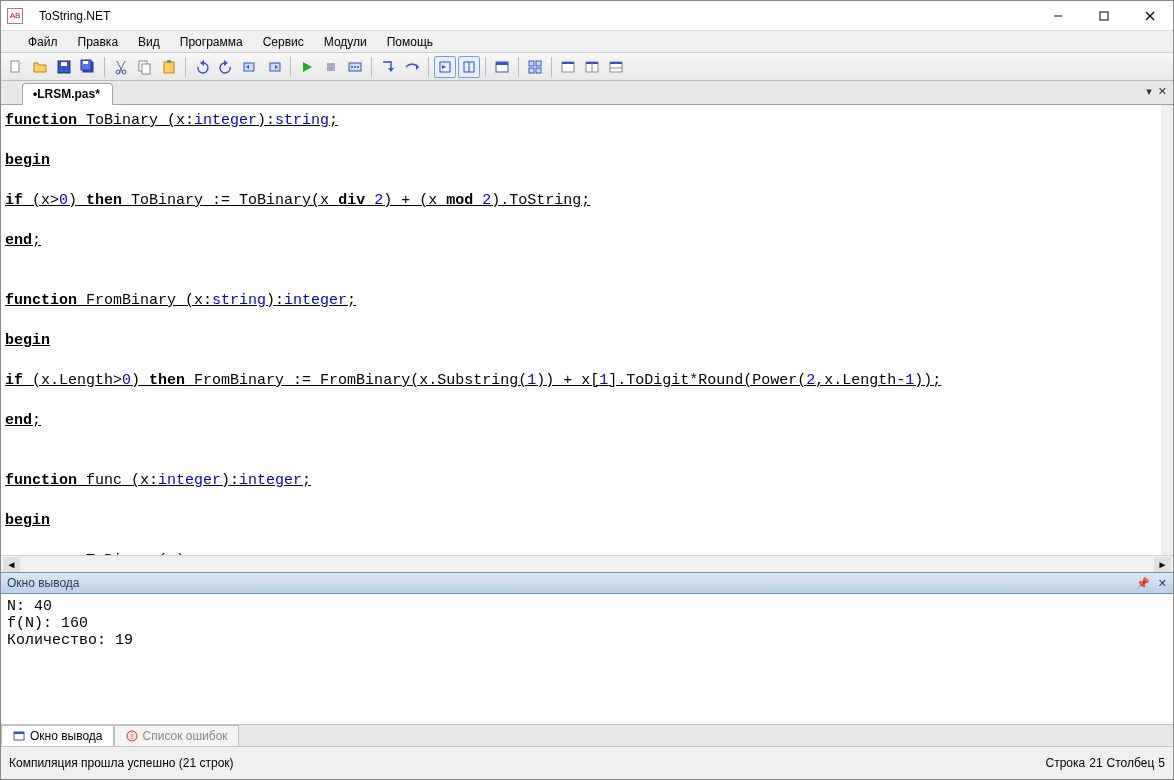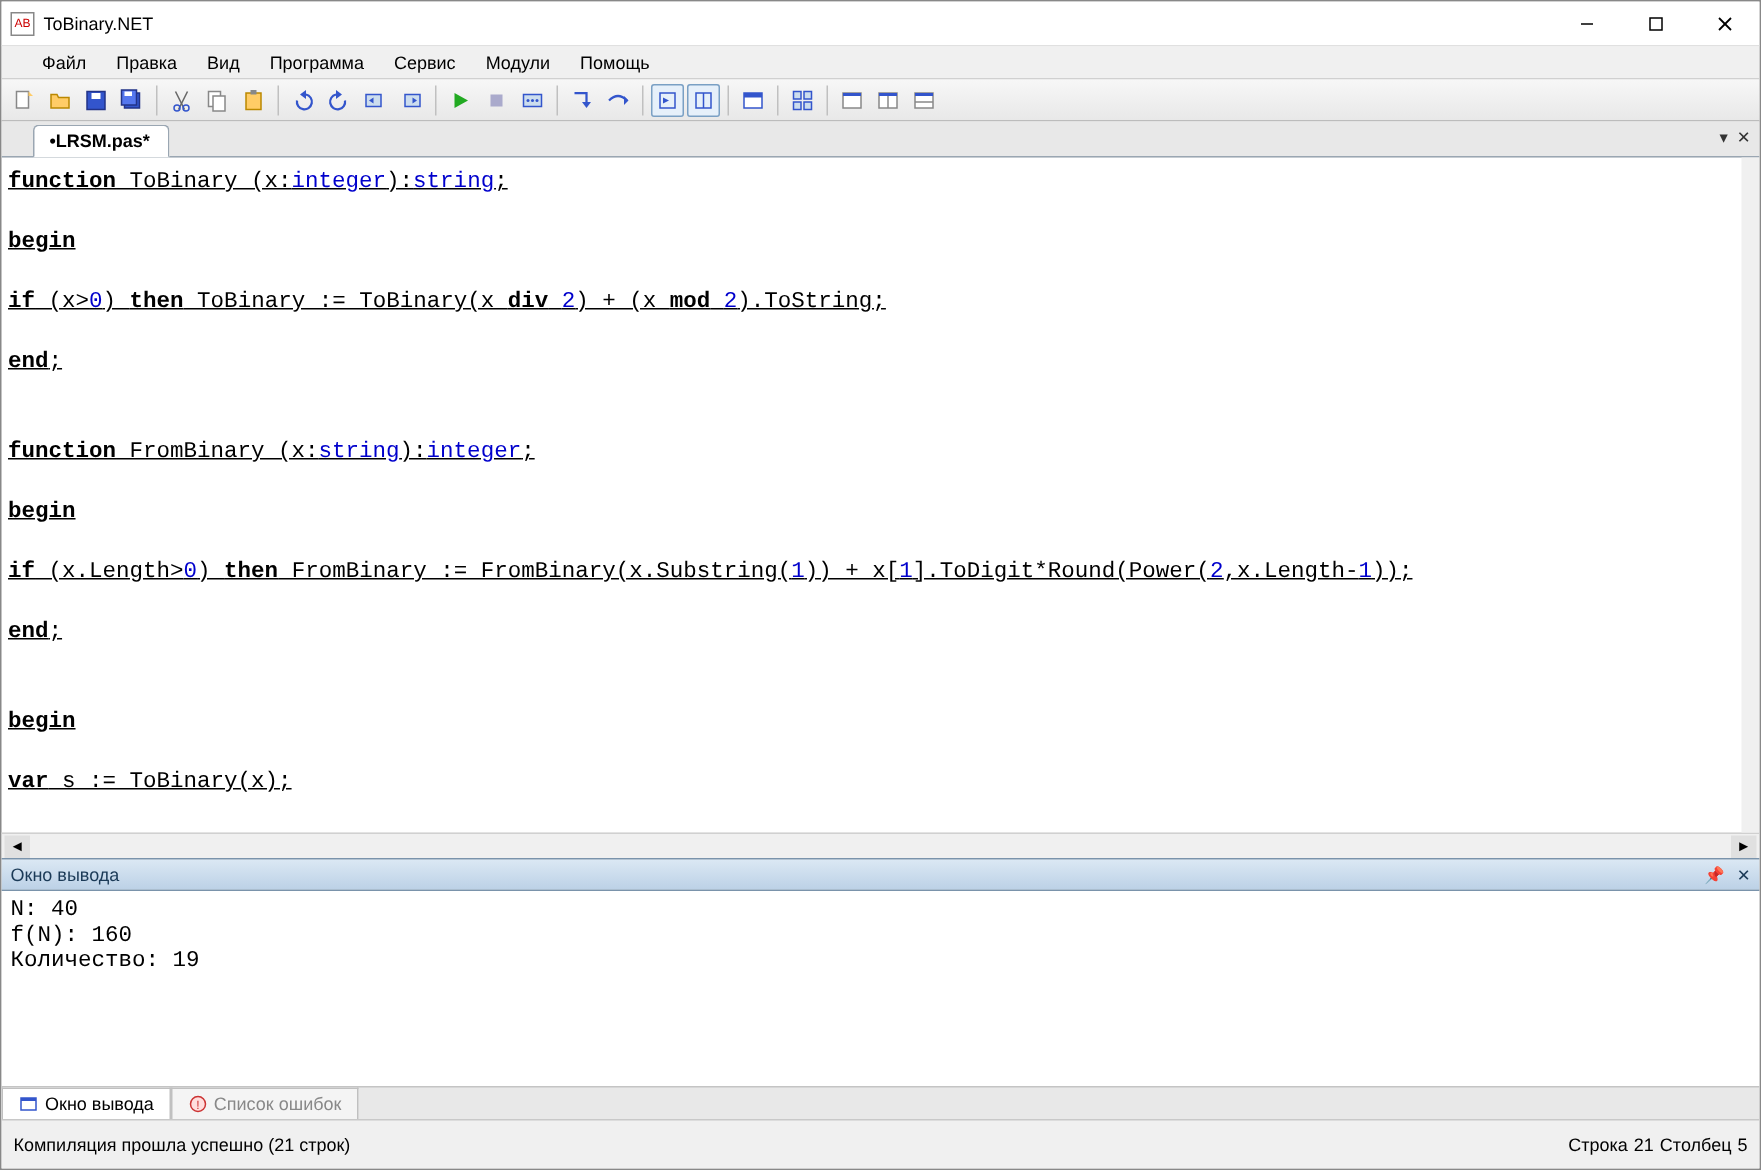--- a/index.html
+++ b/index.html
@@ -19,21 +19,21 @@
 .titlebar {
   height: 30px;
   background: #fff;
   display: flex;
   align-items: center;
   padding: 0 0 0 6px;
   border-bottom: 1px solid #e0e0e0;
 }
 .titlebar .app-icon {
   width: 16px; height: 16px;
-  margin-right: 6px;
+  margin-right: 16px;
   display:inline-flex;align-items:center;justify-content:center;
   border:1px solid #888; font-size:8px; color:#c00;
   background:#fff;
 }
 .titlebar .title { flex:1; font-size:12px; color:#000; }
 .win-btns { display:flex; }
 .win-btn {
   width:46px; height:30px;
   display:flex; align-items:center; justify-content:center;
   font-size:12px; color:#000;
@@ -172,21 +172,21 @@
   font-size:12px;
   justify-content:space-between;
 }
 .statusbar .right { display:flex; gap:4px; }
 </style>
 </head>
 <body>
 
 <div class="titlebar">
   <div class="app-icon">AB</div>
-  <div class="title">ToBinary.NET</div>
+  <div class="title">ToString.NET</div>
   <div class="win-btns">
     <div class="win-btn">
       <svg width="10" height="10">
           <line x1="1" y1="5" x2="9" y2="5" stroke="#000" stroke-width="1"></line>
         </svg>
     </div>
     <div class="win-btn">
       <svg width="10" height="10">
           <rect x="1" y="1" width="8" height="8" fill="none" stroke="#000" stroke-width="1"></rect>
         </svg>
@@ -377,20 +377,21 @@
   <div class="editor" id="editor"><span class="line"><span class="kw">function</span><span> ToBinary (x:</span><span class="ty">integer</span><span>):</span><span class="ty">string</span><span>;</span></span>
 <span class="line"><span class="kw">begin</span></span>
 <span class="line"><span class="kw">if</span><span> (x&gt;</span><span class="num">0</span><span>) </span><span class="kw">then</span><span> ToBinary := ToBinary(x </span><span class="kw">div</span><span> </span><span class="num">2</span><span>) + (x </span><span class="kw">mod</span><span> </span><span class="num">2</span><span>).ToString;</span></span>
 <span class="line"><span class="kw">end</span><span>;</span></span>
 <span class="line"><span></span></span>
 <span class="line"><span class="kw">function</span><span> FromBinary (x:</span><span class="ty">string</span><span>):</span><span class="ty">integer</span><span>;</span></span>
 <span class="line"><span class="kw">begin</span></span>
 <span class="line"><span class="kw">if</span><span> (x.Length&gt;</span><span class="num">0</span><span>) </span><span class="kw">then</span><span> FromBinary := FromBinary(x.Substring(</span><span class="num">1</span><span>)) + x[</span><span class="num">1</span><span>].ToDigit*Round(Power(</span><span class="num">2</span><span>,x.Length-</span><span class="num">1</span><span>));</span></span>
 <span class="line"><span class="kw">end</span><span>;</span></span>
 <span class="line"><span></span></span>
+<span class="line"><span class="kw">function</span><span> func (x:</span><span class="ty">integer</span><span>):</span><span class="ty">integer</span><span>;</span></span>
 <span class="line"><span class="kw">begin</span></span>
 <span class="line"><span class="kw">var</span><span> s := ToBinary(x);</span></span>
 
 
 
 <span class="line"><span></span></span>
 
 
 
 

